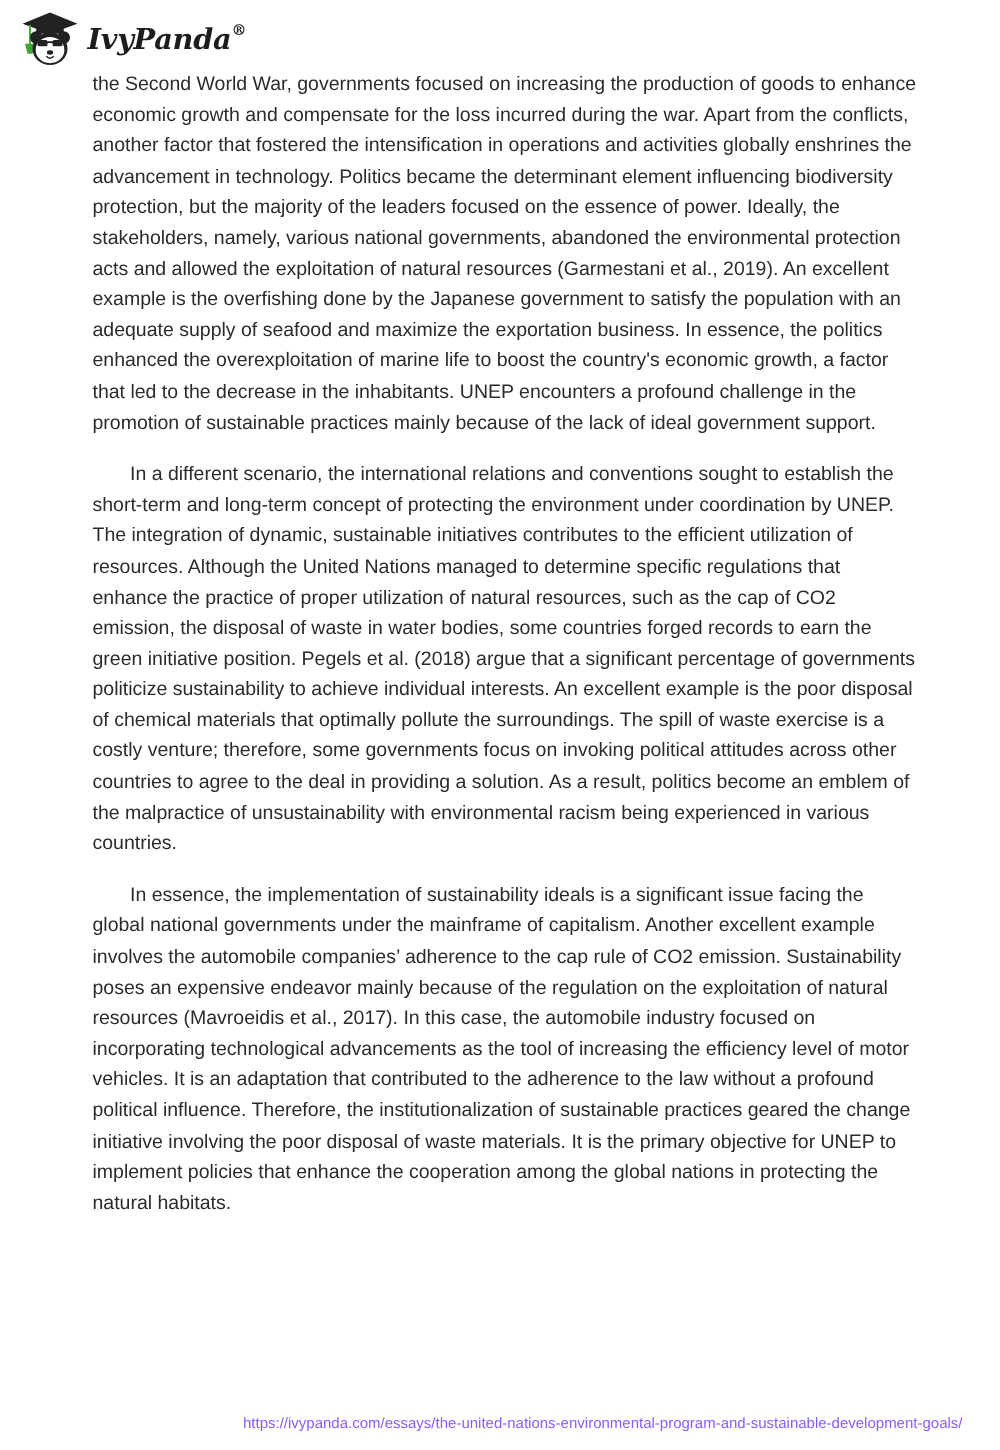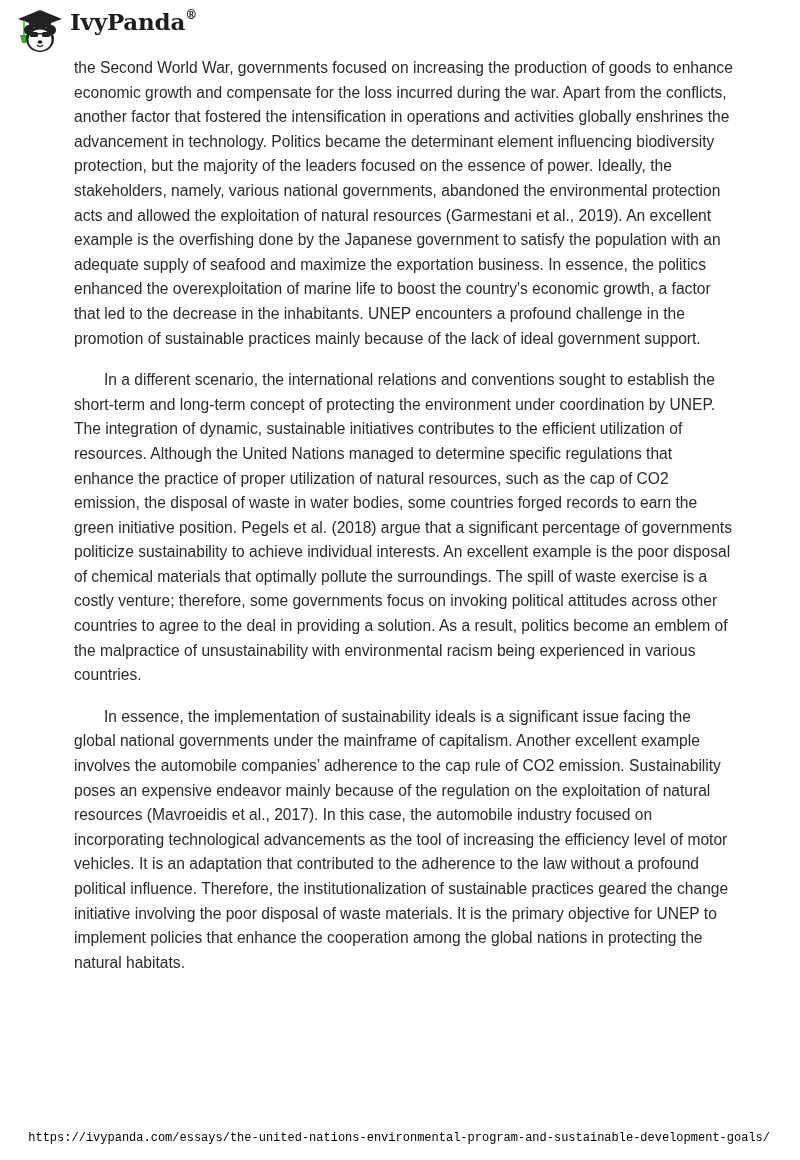--- a/index.html
+++ b/index.html
@@ -1,26 +1,26 @@
 <!DOCTYPE html>
 <html><head>
   <meta charset="utf-8">
   <style>
     html, body { margin: 0; padding: 0; background: #ffffff; }
     body { width: 800px; height: 1160px; position: relative; overflow: hidden; }
     .header { position: absolute; top: 0; left: 0; width: 800px; height: 60px; }
-    .logo { position: absolute; left: 16px; top: 8px; display: flex; align-items: flex-start; }
+    .logo { position: absolute; left: 16px; top: 8px; display: flex; align-items: center; font-style: italic; }
     .logo svg { display: block; }
     .brand { font-family: "DejaVu Serif", "Liberation Serif", serif; font-weight: bold; font-size: 23px; color: #1d1d1d; margin-left: 6px; letter-spacing: -0.2px; }
     .brand sup { font-size: 12px; position: relative; top: -2px; }
     .doc-title { position: absolute; top: 16px; right: 34px; font-family: "Liberation Sans", sans-serif; font-size: 12.5px; color: #8a8a8a; }
     .content { position: absolute; left: 74px; top: 56px; width: 660px; font-family: "Liberation Sans", sans-serif; font-size: 15.6px; line-height: 24.6px; color: #2b2b2b; }
     .content p { margin: 0 0 17px 0; }
     .content p.indent { text-indent: 30px; }
-    .footer-url { position: absolute; right: 30px; top: 1131px; font-family: Liberation Mono, monospace; font-size: 12px; color: #000000; }
+    .footer-url { position: absolute; right: 30px; top: 1131px; font-family: Liberation Sans, sans-serif; font-size: 12px; color: #8b5cf6; }
   </style>
 </head>
 <body>
 
 <div class="header">
   <div class="logo">
     <svg width="48" height="46" viewBox="0 0 48 46">
 
       <polygon points="24,2 46,11 24,19 2,11" fill="#222"></polygon>
       <rect x="13" y="12" width="22" height="7" fill="#222"></rect>

